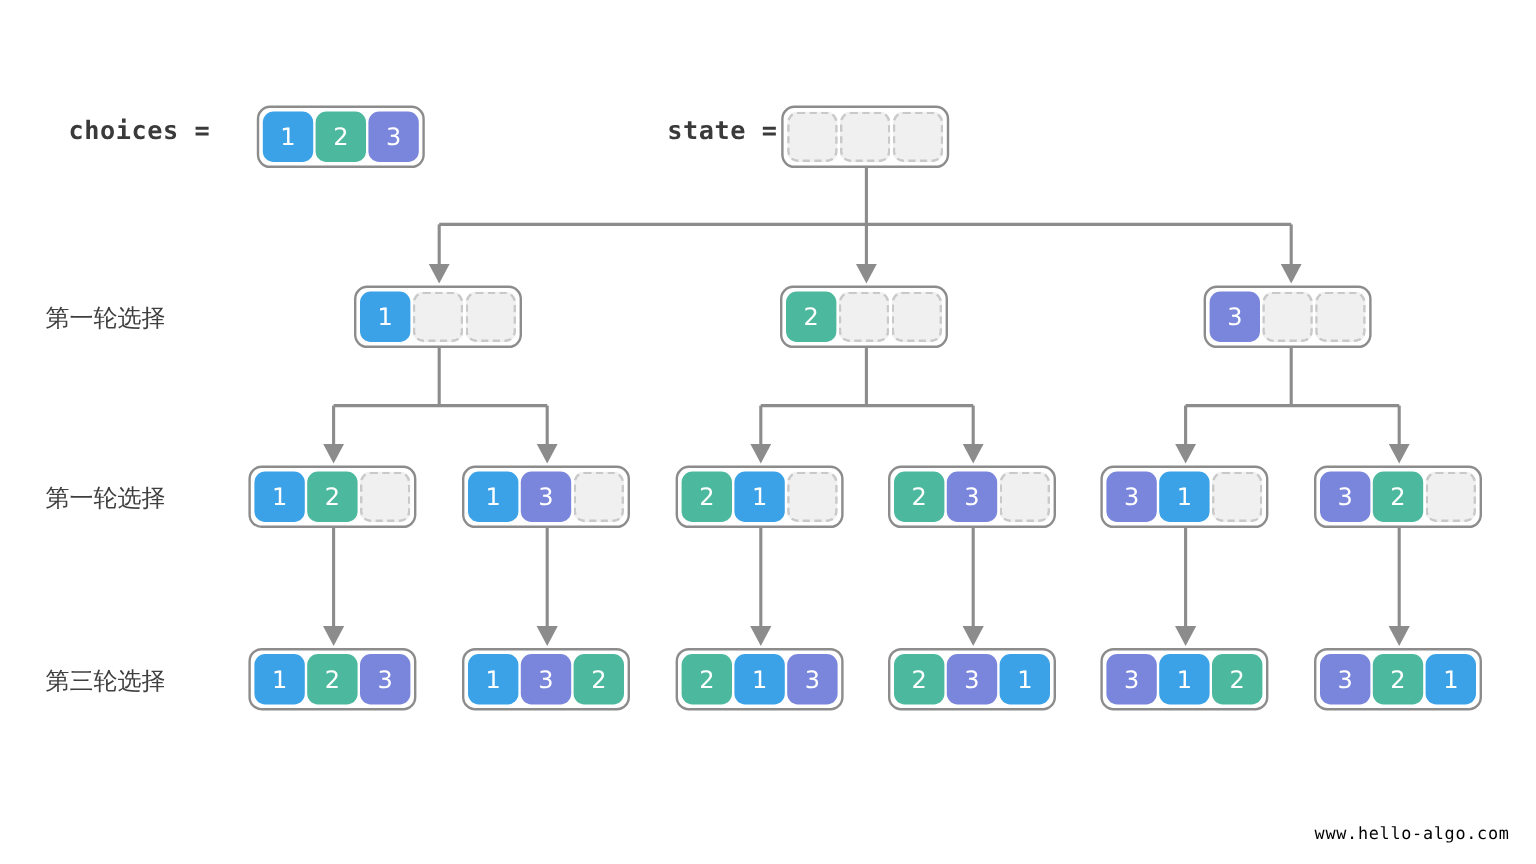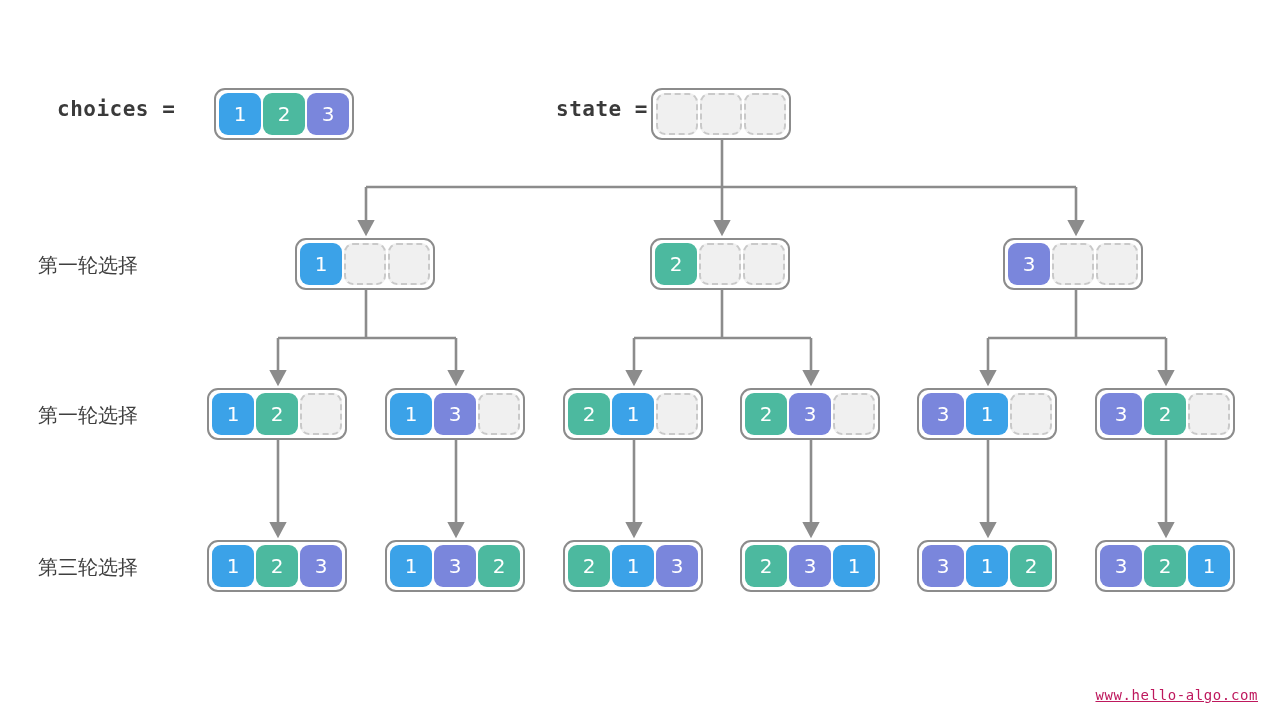--- a/index.html
+++ b/index.html
@@ -42,25 +42,24 @@
     color: #3f3f3f;
     white-space: nowrap;
     z-index: 3;
   }
   .watermark {
     position: absolute;
     right: 22px;
     bottom: 17px;
     font-family: "DejaVu Sans Mono", monospace;
     font-size: 14px;
-    color: #be185d;
+    color: #000000;
     letter-spacing: 0.6px;
     white-space: nowrap;
     z-index: 3;
-    text-decoration: underline;
   }
 
   
   .node {
     position: absolute;
     display: flex;
     flex-direction: row;
     align-items: center;
     box-sizing: border-box;
     border: 2.5px solid #8c8c8c;

